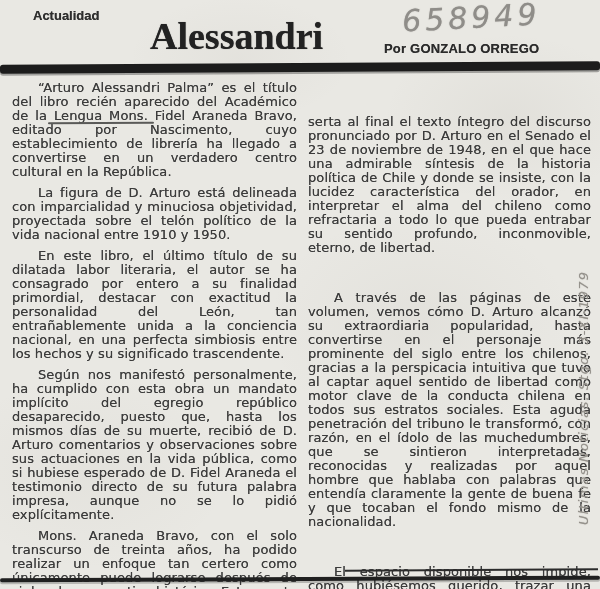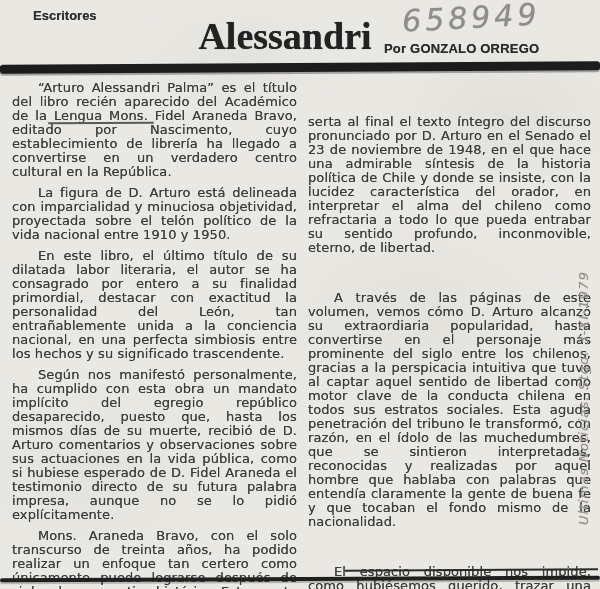--- a/index.html
+++ b/index.html
@@ -17,21 +17,20 @@
     color:#3c3c3c;
   }
   .section-label{
     position:absolute;left:33px;top:8px;
     font-family:"Liberation Sans", sans-serif;
     font-weight:bold;font-size:13px;color:#2e2e2e;
     text-shadow:0 0 0.6px rgba(40,40,40,0.7);
   }
   .headline{
     position:absolute;left:150px;top:14px;width:270px;
-    text-align:center;
     font-family:"Liberation Serif", serif;
     font-weight:bold;font-size:38px;color:#222;
     text-shadow:0 0 0.7px rgba(20,20,20,0.8);
   }
   .archive-number{
     position:absolute;left:402px;top:0px;
     font-family:"DejaVu Sans", sans-serif;
     font-size:30px;font-style:italic;
     color:#8f8d89;letter-spacing:4px;
     transform:rotate(-3deg);
@@ -88,21 +87,21 @@
     color:#95928c;letter-spacing:1.2px;
     white-space:nowrap;
     text-shadow:0 0 1px rgba(150,146,140,0.7);
   }
 </style>
 </head>
 <body>
 
 <div class="page">
 
-  <div class="section-label">Escritores</div>
+  <div class="section-label">Actualidad</div>
 
   <div class="headline">Alessandri</div>
 
   <div class="archive-number">658949</div>
 
   <div class="byline">Por GONZALO ORREGO</div>
 
   <div class="header-rule"></div>
 
   <div class="col col-left">

